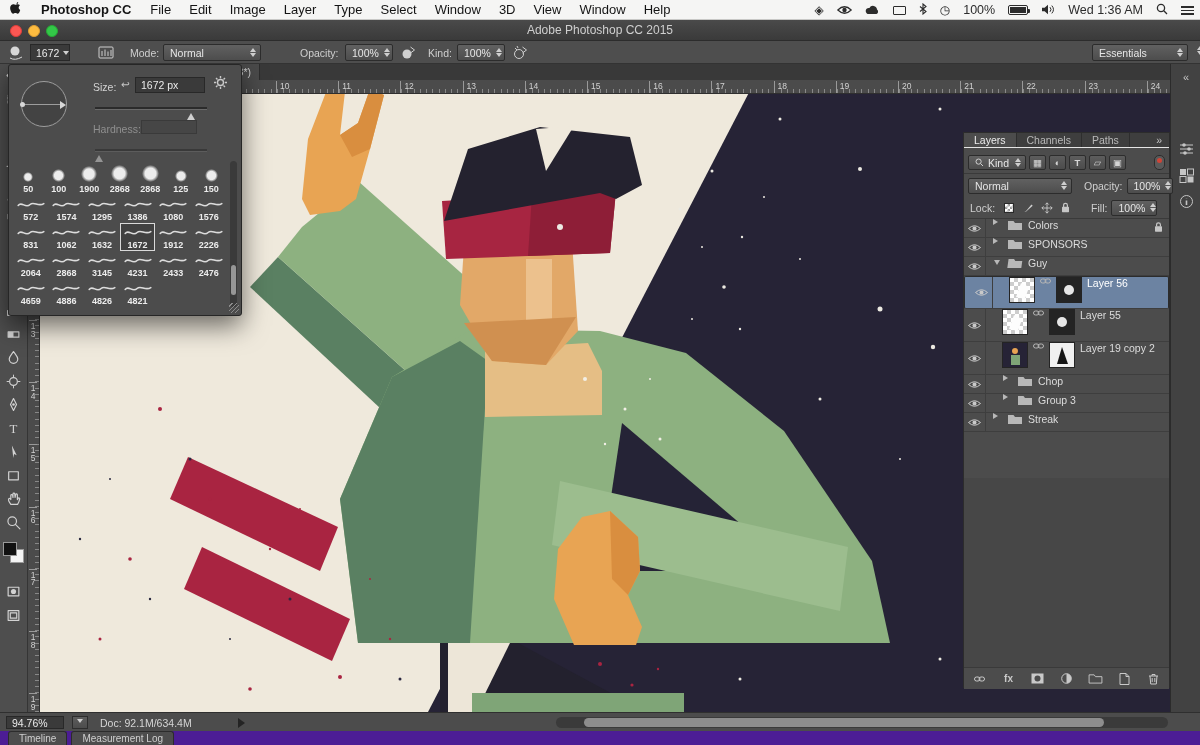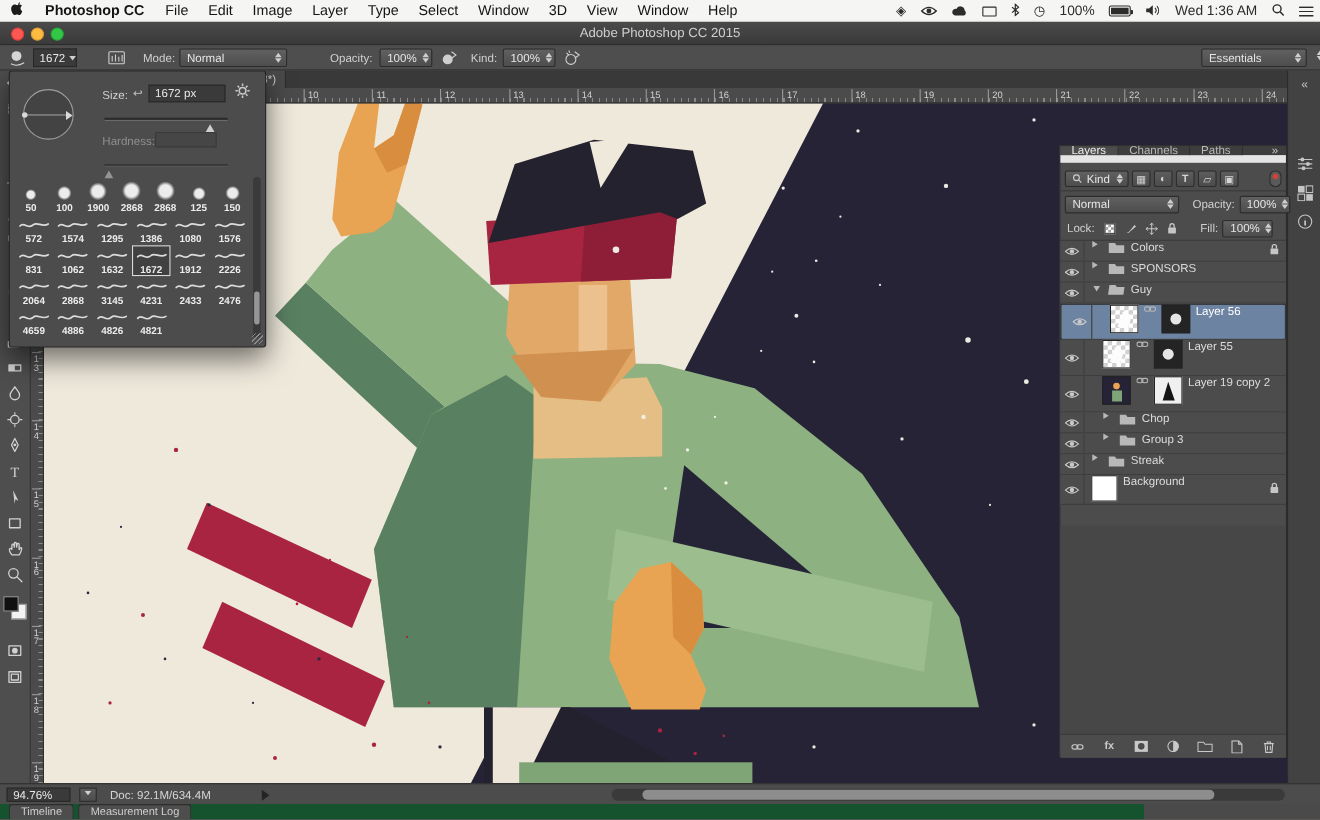--- a/index.html
+++ b/index.html
@@ -84,21 +84,21 @@
 #popupscroll .pthumb{position:absolute;left:1px;width:5px;height:30px;top:104px;background:#969696;border-radius:3px}
 #popupgrip{position:absolute;right:2px;bottom:2px;width:10px;height:10px;
   background:repeating-linear-gradient(135deg,transparent 0 2px,#8b8b8b 2px 3px)}
 
 
 #dock{left:1170px;top:64px;width:30px;height:648px;background:#424242;border-left:1px solid #2b2b2b;z-index:20}
 .dockicon{position:absolute;left:6px;width:18px;height:18px;display:flex;align-items:center;justify-content:center}
 
 
 #layers{left:963px;top:132px;width:207px;height:556px;background:#4c4c4c;border:1px solid #2c2c2c;z-index:20;font-size:10.5px}
-#ltabs{position:absolute;left:0;top:0;width:100%;height:15px;background:#3e3e3e;display:flex;border-bottom:7px solid #e5e5e5}
+#ltabs{position:absolute;left:0;top:0;width:100%;height:15px;background:#3e3e3e;display:flex;border-bottom:1px solid #e5e5e5}
 .ltab{padding:0 10px;display:flex;align-items:center;font-size:10.5px;color:#b9b9b9;border-right:1px solid #2e2e2e;background:#3e3e3e}
 .ltab.active{background:#4c4c4c;color:#ececec}
 #ltabmore{margin-left:auto;padding:0 7px;display:flex;align-items:center;color:#c5c5c5}
 #lfilter{position:absolute;left:0;top:19px;width:100%;height:22px;border-bottom:1px solid #3a3a3a;display:flex;align-items:center;padding:0 4px;gap:3px}
 .fic{width:17px;height:15px;background:linear-gradient(#5d5d5d,#4c4c4c);border:1px solid #2d2d2d;border-radius:2px;
   display:flex;align-items:center;justify-content:center;font-size:9.5px;color:#d5d5d5;flex:none}
 #ftoggle{margin-left:auto;width:11px;height:15px;background:#5a5a5a;border:1px solid #2d2d2d;border-radius:5px;position:relative}
 #ftoggle::before{content:"";position:absolute;left:2px;top:2px;width:5px;height:5px;border-radius:50%;background:#cf4437}
 #lblend{position:absolute;left:0;top:41px;width:100%;height:23px;display:flex;align-items:center;padding:0 4px}
 #llock{position:absolute;left:0;top:64px;width:100%;height:22px;display:flex;align-items:center;padding:0 6px;border-bottom:1px solid #3a3a3a}
@@ -130,21 +130,21 @@
 
 
 #statusbar{left:0;top:712px;width:1200px;height:19px;background:#4c4c4c;border-top:1px solid #2f2f2f;z-index:30;font-size:10.5px}
 #zoomfield{left:6px;top:3px;width:58px;height:13px}
 #statflag{position:absolute;left:72px;top:3px;width:16px;height:13px;background:linear-gradient(#5d5d5d,#4c4c4c);
   border:1px solid #2d2d2d;display:flex;align-items:center;justify-content:center}
 #docinfo{position:absolute;left:100px;top:4px;color:#d5d5d5}
 #statplay{position:absolute;left:238px;top:4.5px;width:0;height:0;border:5px solid transparent;border-left:7px solid #242424}
 #hscroll{position:absolute;left:556px;top:4px;width:612px;height:11px;background:#3a3a3a;border-radius:6px}
 #hscroll .thumbh{position:absolute;left:28px;top:1px;width:520px;height:9px;background:#8d8d8d;border-radius:5px}
-#bottombar{left:0;top:731px;width:1040px;height:14px;background:#14532d;z-index:30;display:flex;gap:4px;padding-left:8px}
+#bottombar{left:0;top:731px;width:1200px;height:14px;background:#4c1d95;z-index:30;display:flex;gap:4px;padding-left:8px}
 .btab{height:14px;background:#4d4d4d;border:1px solid #2c2c2c;border-bottom:none;border-radius:3px 3px 0 0;
   font-size:10px;color:#cfcfcf;padding:1px 10px 0 10px}
 </style>
 </head>
 <body>
 
 <div id="root">
 
   <div class="abs" id="canvas">
     <svg width="1130" height="633" viewBox="0 0 1130 633">
@@ -800,36 +800,20 @@
       <span class="rbody" style="padding-left:6px">
         <span class="tw">
               <span class="tri-r"></span>
             </span>
         <svg width="16" height="12" viewBox="0 0 16 12">
               <path d="M1,2h5.5l1.5,2h7v7H1Z" fill="#b8b8b8"></path>
             </svg>
         <span class="lname">Streak</span>
       </span>
         </div>
-        <div class="lrow" style="height:27px">
-      <span class="eyec">
-            <svg width="13" height="9" viewBox="0 0 13 9">
-              <path d="M0.5,4.5 Q6.5,-1 12.5,4.5 Q6.5,10 0.5,4.5Z" fill="none" stroke="#c9c9c9"></path>
-              <circle cx="6.5" cy="4.5" r="2" fill="#c9c9c9"></circle>
-            </svg>
-          </span>
-      <span class="rbody" style="padding-left:6px">
-        <span class="thumb" style="width:24px;height:24px;background:#fff"></span>
-        <span class="lname">Background</span>
-      </span>
-          <span class="rlock"><svg width="9" height="11" viewBox="0 0 9 11">
-              <path d="M2.6,5V3.3a1.9,1.9 0 0 1 3.8,0V5" fill="none" stroke="#c6c6c6" stroke-width="1.2"></path>
-              <rect x="1" y="4.8" width="7" height="5.4" rx="0.6" fill="#c6c6c6"></rect>
-            </svg></span>
-        </div>
       </div>
     <div id="lempty"></div>
     <div id="lbottom">
       <span class="bic">
         <svg width="13" height="8" viewBox="0 0 11 8">
             <rect x="0.5" y="2" width="5.5" height="4" rx="2" fill="none" stroke="#c9c9c9"></rect>
             <rect x="5" y="2" width="5.5" height="4" rx="2" fill="none" stroke="#c9c9c9"></rect>
           </svg>
       </span>
       <span class="bic">

